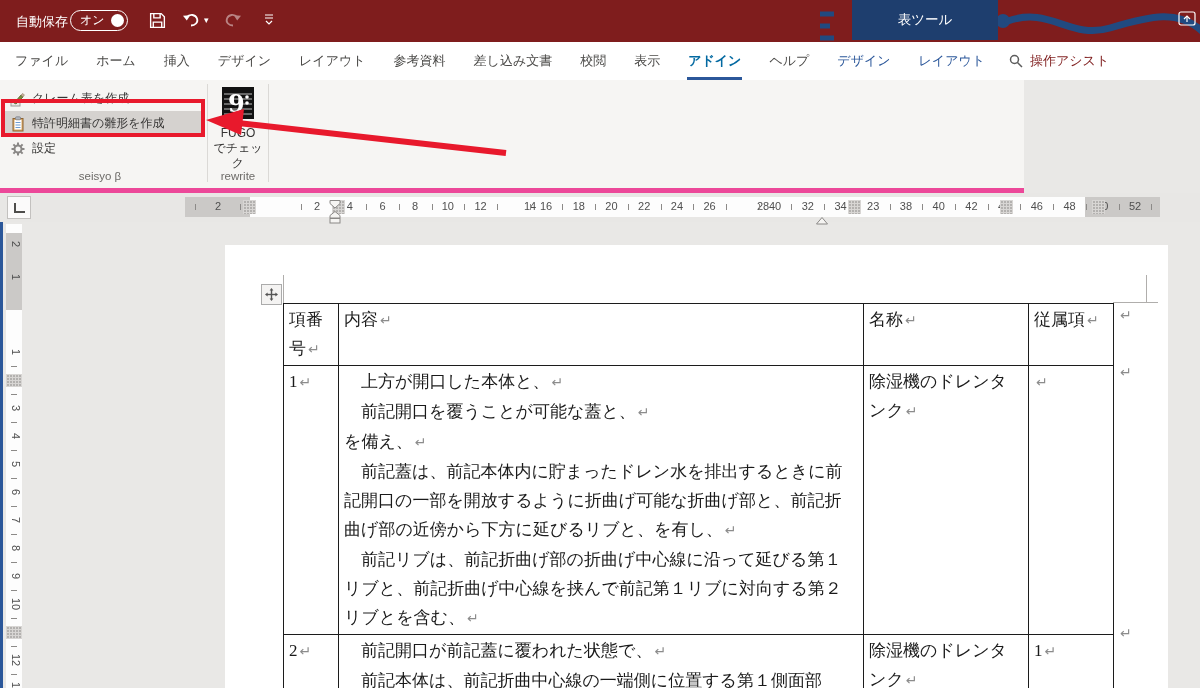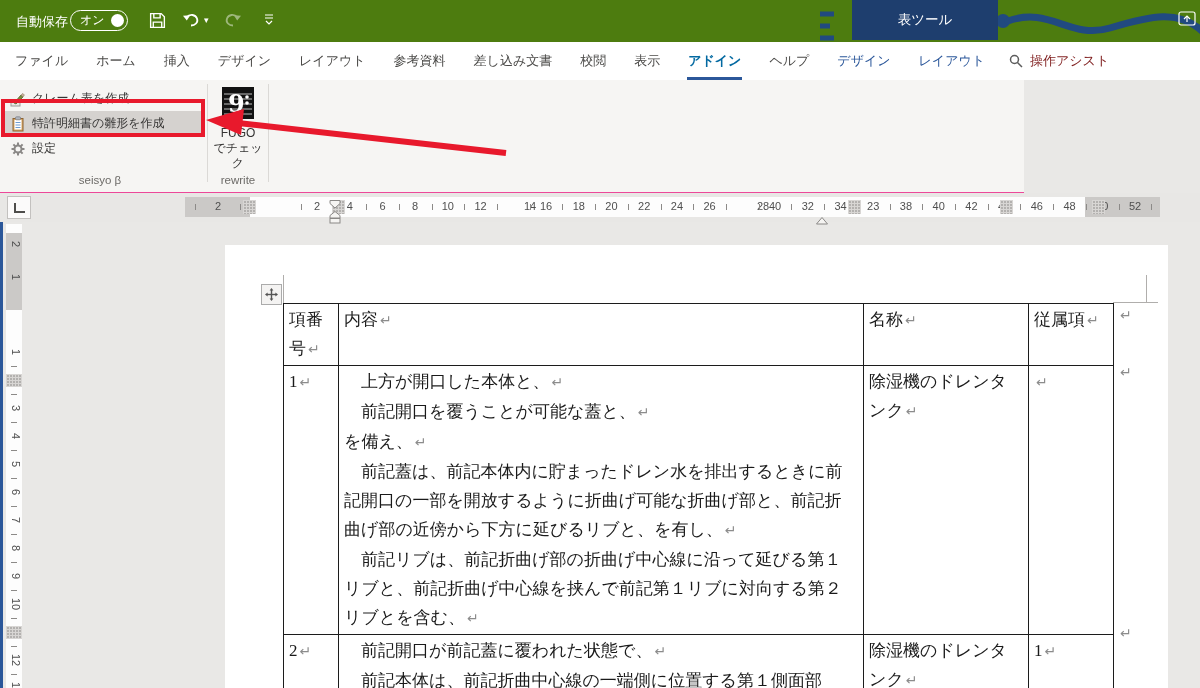--- a/index.html
+++ b/index.html
@@ -1,40 +1,40 @@
 <!DOCTYPE html>
 <html><head>
 <meta charset="utf-8">
 <style>
   * { margin:0; padding:0; box-sizing:border-box; }
   html,body { width:1200px; height:688px; overflow:hidden; }
   body { position:relative; font-family:"Liberation Sans","DejaVu Sans",sans-serif; background:#e9e8e6; }
 
   
-  .titlebar { position:absolute; left:0; top:0; width:1200px; height:42px; background:#4d7c0f; color:#fff; z-index:5; }
+  .titlebar { position:absolute; left:0; top:0; width:1200px; height:42px; background:#7f1d1d; color:#fff; z-index:5; }
   .titlebar .deco { position:absolute; left:0; top:0; width:1200px; height:42px; z-index:0; pointer-events:none; }
   .autosave-label { position:absolute; left:16px; top:13px; font-size:13px; z-index:2; }
   .autosave-pill { position:absolute; left:70px; top:10px; height:21px; min-width:56px; border:1.5px solid #fff; border-radius:11px; display:flex; align-items:center; gap:6px; padding:0 3px 0 9px; z-index:2; cursor:pointer; }
   .autosave-pill .txt { font-size:12px; }
   .autosave-pill .dot { width:13px; height:13px; border-radius:50%; background:#fff; }
   .qat-btn { position:absolute; top:11px; z-index:2; cursor:pointer; display:flex; align-items:center; }
   .caret { color:#fff; font-size:9px; margin-left:2px; }
   .context-tool-box { position:absolute; left:852px; top:0; width:146px; height:40px; background:#1e3e6e; display:flex; align-items:center; justify-content:center; font-size:13.5px; z-index:2; cursor:pointer; }
   .ribbon-opts { position:absolute; left:1178px; top:11px; z-index:2; cursor:pointer; }
 
   
   .tabrow { position:absolute; left:0; top:42px; width:1200px; height:38px; background:#fff; z-index:4; }
   .tabs { display:flex; align-items:stretch; height:38px; padding-left:14px; gap:26px; }
   .tab { font-size:13px; color:#4b4a48; display:flex; align-items:center; padding:0 1px; border-bottom:3px solid transparent; padding-top:3px; cursor:pointer; white-space:nowrap; }
   .tab.active { color:#0369a1; font-weight:bold; border-bottom:3px solid #2b579a; }
   .tab.contextual { color:#2b579a; }
   .assist { position:absolute; left:1008px; top:0; height:38px; display:flex; align-items:center; gap:6px; font-size:13px; color:#7f1d1d; cursor:pointer; }
 
   
-  .ribbon { position:absolute; left:0; top:80px; width:1024px; height:113px; background:#f6f5f3; border-bottom:1px solid #ec4899; z-index:3; }
+  .ribbon { position:absolute; left:0; top:80px; width:1024px; height:113px; background:#f6f5f3; border-bottom:5px solid #ec4899; z-index:3; }
   .abtn-stack { position:absolute; left:4px; top:6px; width:200px; }
   .abtn { display:flex; align-items:center; gap:6px; padding:4px 6px; font-size:12px; color:#353433; cursor:pointer; white-space:nowrap; }
   .abtn.hl { background:#d5d2cf; }
   .abtn-icon { width:16px; height:16px; flex:0 0 16px; display:inline-block; }
   .group-label { position:absolute; bottom:6px; font-size:11.5px; color:#6d6b68; text-align:center; width:100px; }
   .g1-label { left:50px; }
   .g2-label { left:188px; }
   .vdivider { position:absolute; top:4px; width:1px; height:98px; background:#dbd9d6; }
   .fugo-btn { position:absolute; left:210px; top:4px; width:56px; height:100px; text-align:center; cursor:pointer; }
   .fugo-icon { display:inline-block; margin-top:3px; }

